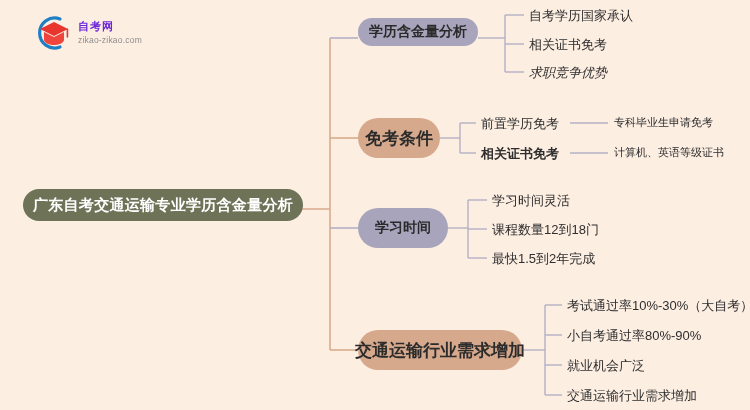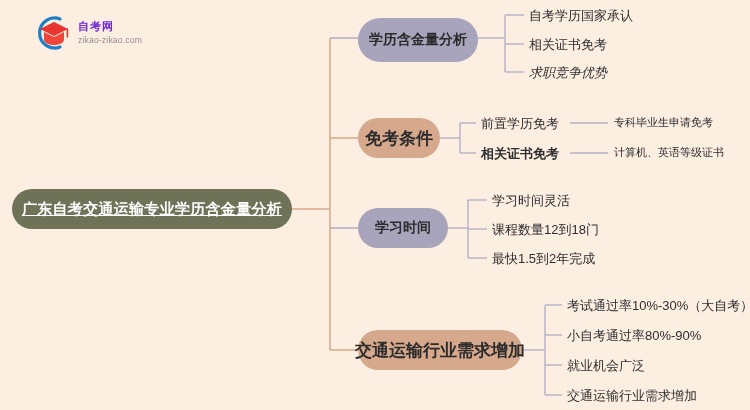--- a/index.html
+++ b/index.html
@@ -97,25 +97,25 @@
         <path d="M37.4,16.3 L37.4,24" stroke="#e8352e" stroke-width="1.6" fill="none" stroke-linecap="round"></path>
       </g>
     </svg>
   </div>
   <div class="logo-text">
     <div class="logo-title">自考网</div>
     <div class="logo-sub">zikao-zikao.com</div>
   </div>
 </div>
 
-<div class="node root" style="left:12px;top:189px;width:280px;height:40px;text-decoration:underline;">
+<div class="node root" style="left:23px;top:189px;width:280px;height:32px;">
   <span>广东自考交通运输专业学历含金量分析</span>
 </div>
 
-<div class="node purple" style="left:358px;top:18px;width:120px;height:44px;">
+<div class="node purple" style="left:358px;top:18px;width:120px;height:28px;">
   <span>学历含金量分析</span>
 </div>
 
 <div class="node tan" style="left:358px;top:118px;width:82px;height:40px;">
   <span>免考条件</span>
 </div>
 
 <div class="node purple" style="left:358px;top:208px;width:90px;height:40px;">
   <span>学习时间</span>
 </div>

